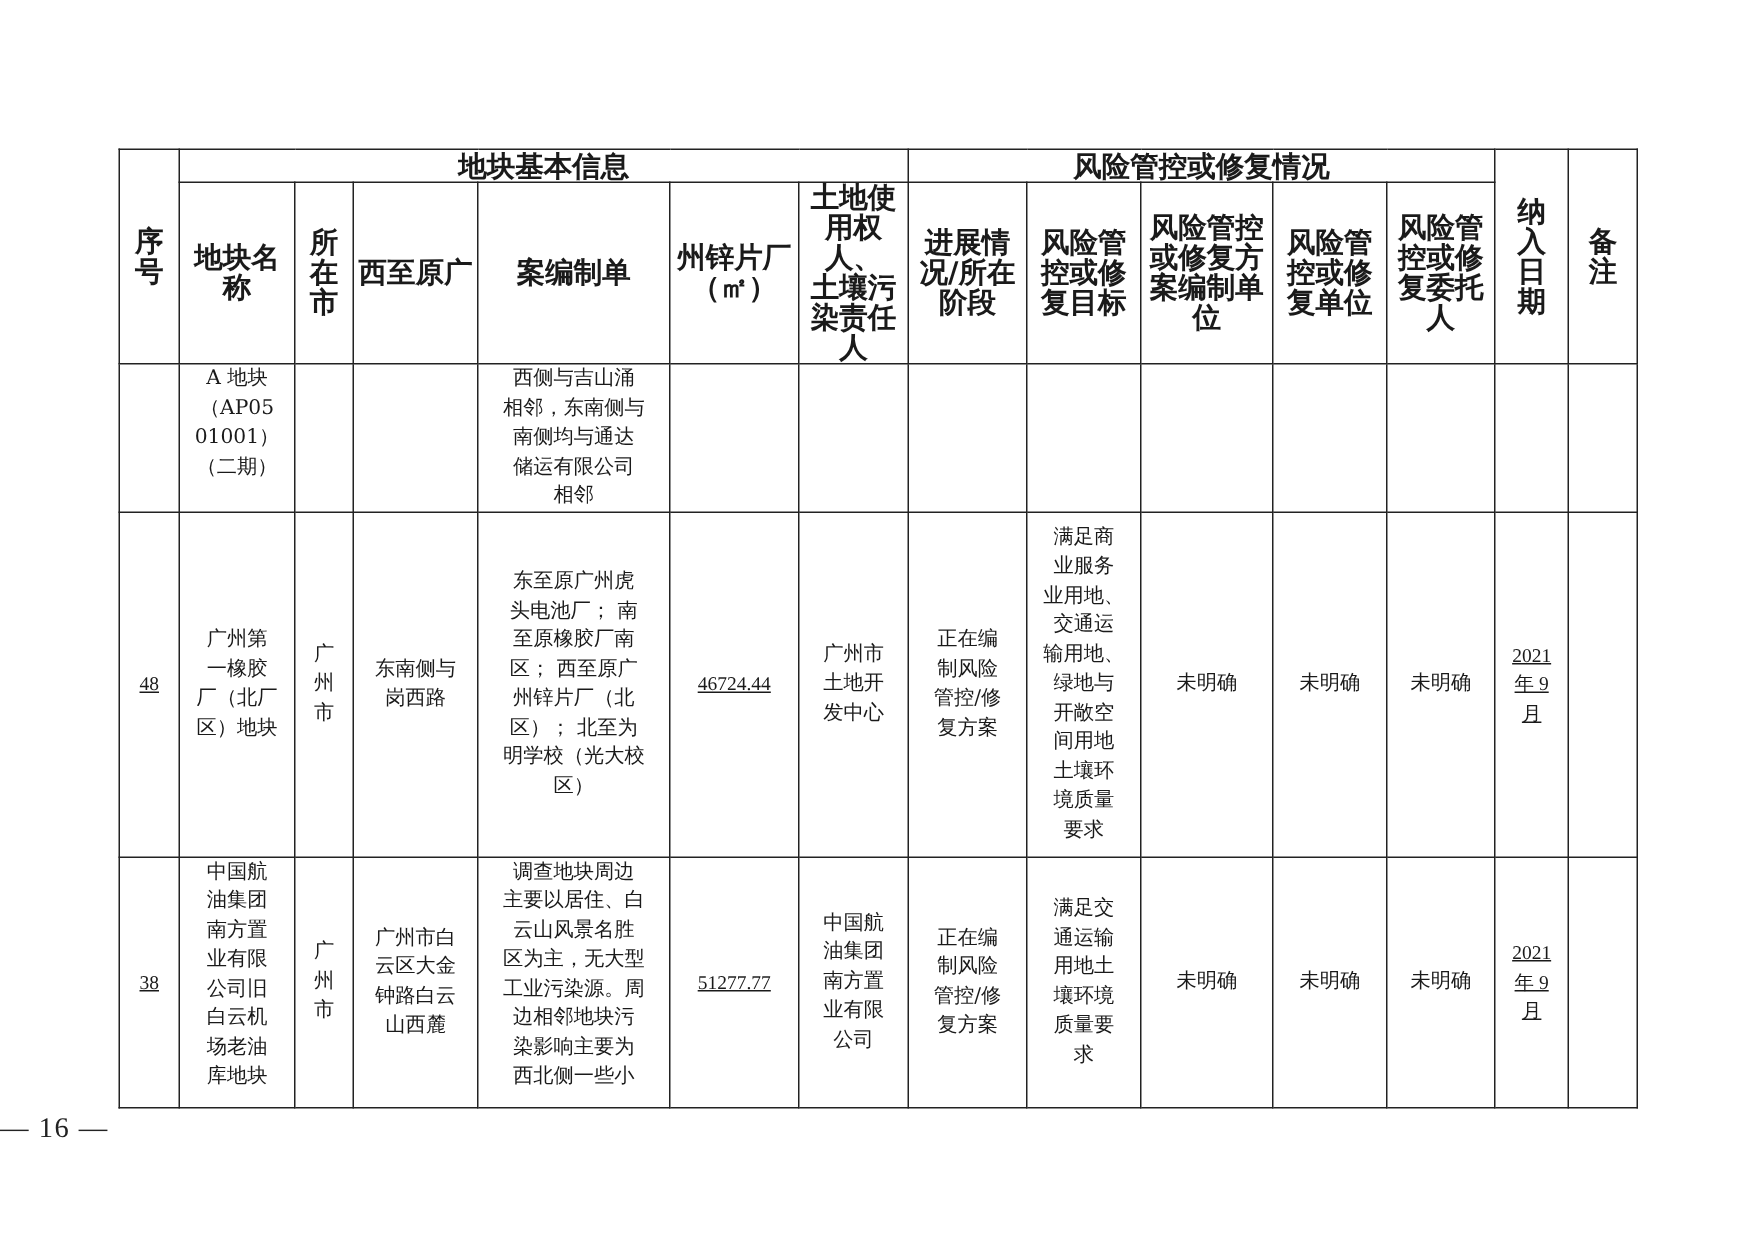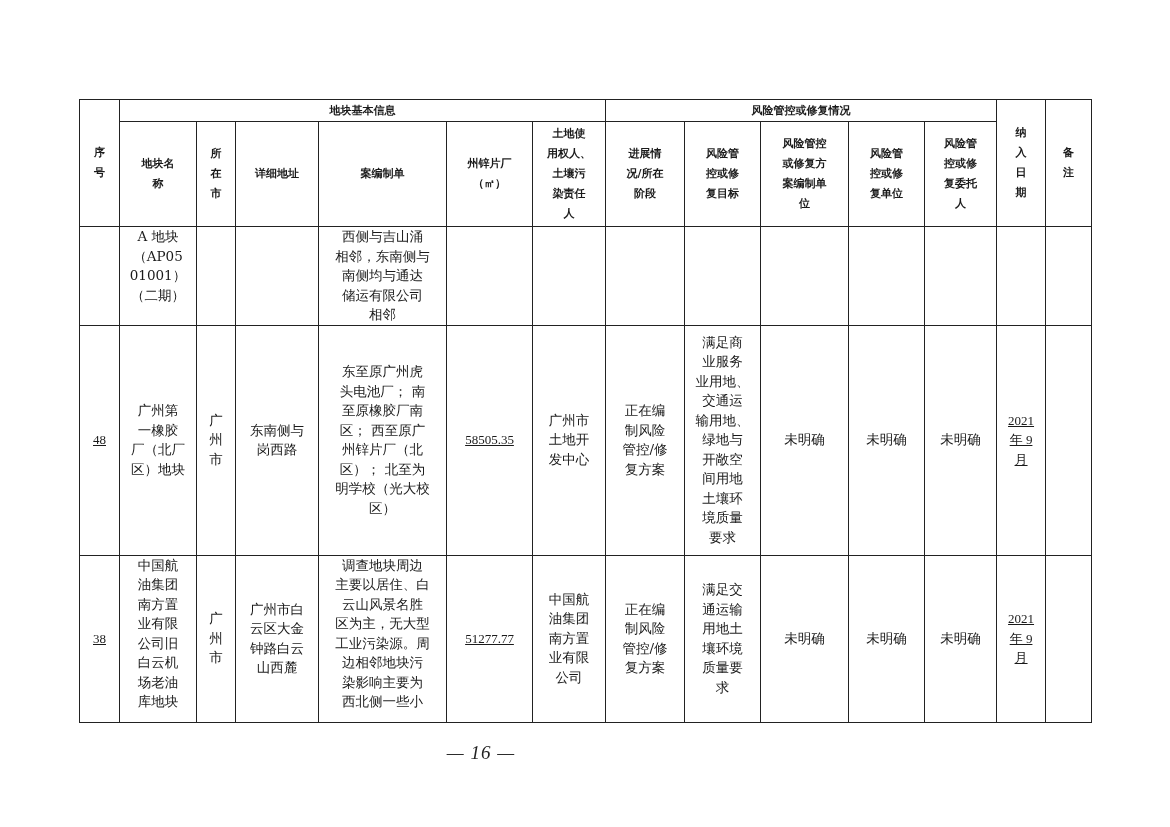--- a/index.html
+++ b/index.html
@@ -2,25 +2,25 @@
 <html><head>
 <meta charset="utf-8">
 <style>
   html, body { margin:0; padding:0; background:#ffffff; }
   body { width:1170px; height:827px; position:relative; overflow:hidden;
          font-family:"DejaVu Serif","Liberation Serif",serif; color:#1a1a1a; }
   table.grid { position:absolute; left:79px; top:99px; border-collapse:collapse;
                table-layout:fixed; width:1012px; }
   table.grid td, table.grid th { border:1.3px solid #222; padding:0 2px; text-align:center;
                vertical-align:middle; font-size:13.5px; line-height:19.5px; word-break:break-all; }
-  table.grid th { font-weight:bold; font-family:"DejaVu Sans","Liberation Sans",sans-serif; font-size:11px; line-height:20px; }
+  table.grid th { font-weight:bold; font-family:"DejaVu Sans","Liberation Sans",sans-serif; font-size:19px; line-height:20px; }
   .cell-text { white-space:pre-line; display:block; }
   .num { font-family:"Liberation Serif",serif; font-size:13px;text-decoration:underline; }
-  .page-num { position:absolute; left:0; width:962px; top:742px; text-align:center;
-              font-family:"Liberation Serif",serif; font-size:19px; color:#222; letter-spacing:1px;font-style:italic; }
+  .page-num { position:absolute; left:0; width:962px; top:742px; 
+              font-family:"Liberation Serif",serif; font-size:19px; color:#222; letter-spacing:1px; }
 </style>
 </head>
 <body>
 
 <table class="grid">
   <colgroup>
     <col style="width:40px">
       <col style="width:77px">
       <col style="width:39px">
       <col style="width:83px">
@@ -58,21 +58,21 @@
     <th>
           <span class="cell-text">地块名
 称</span>
         </th>
     <th>
           <span class="cell-text">所
 在
 市</span>
         </th>
     <th>
-          <span class="cell-text">详细地址</span>
+          <span class="cell-text">西至原广</span>
         </th>
     <th>
           <span class="cell-text">案编制单</span>
         </th>
     <th>
           <span class="cell-text">州锌片厂
 （㎡）</span>
         </th>
     <th>
           <span class="cell-text">土地使
@@ -185,21 +185,21 @@
           <span class="cell-text">东至原广州虎
 头电池厂；  南
 至原橡胶厂南
 区；  西至原广
 州锌片厂（北
 区）；  北至为
 明学校（光大校
 区）</span>
         </td>
     <td>
-          <span class="cell-text num">58505.35</span>
+          <span class="cell-text num">46724.44</span>
         </td>
     <td>
           <span class="cell-text">广州市
 土地开
 发中心</span>
         </td>
     <td>
           <span class="cell-text">正在编
 制风险
 管控/修

